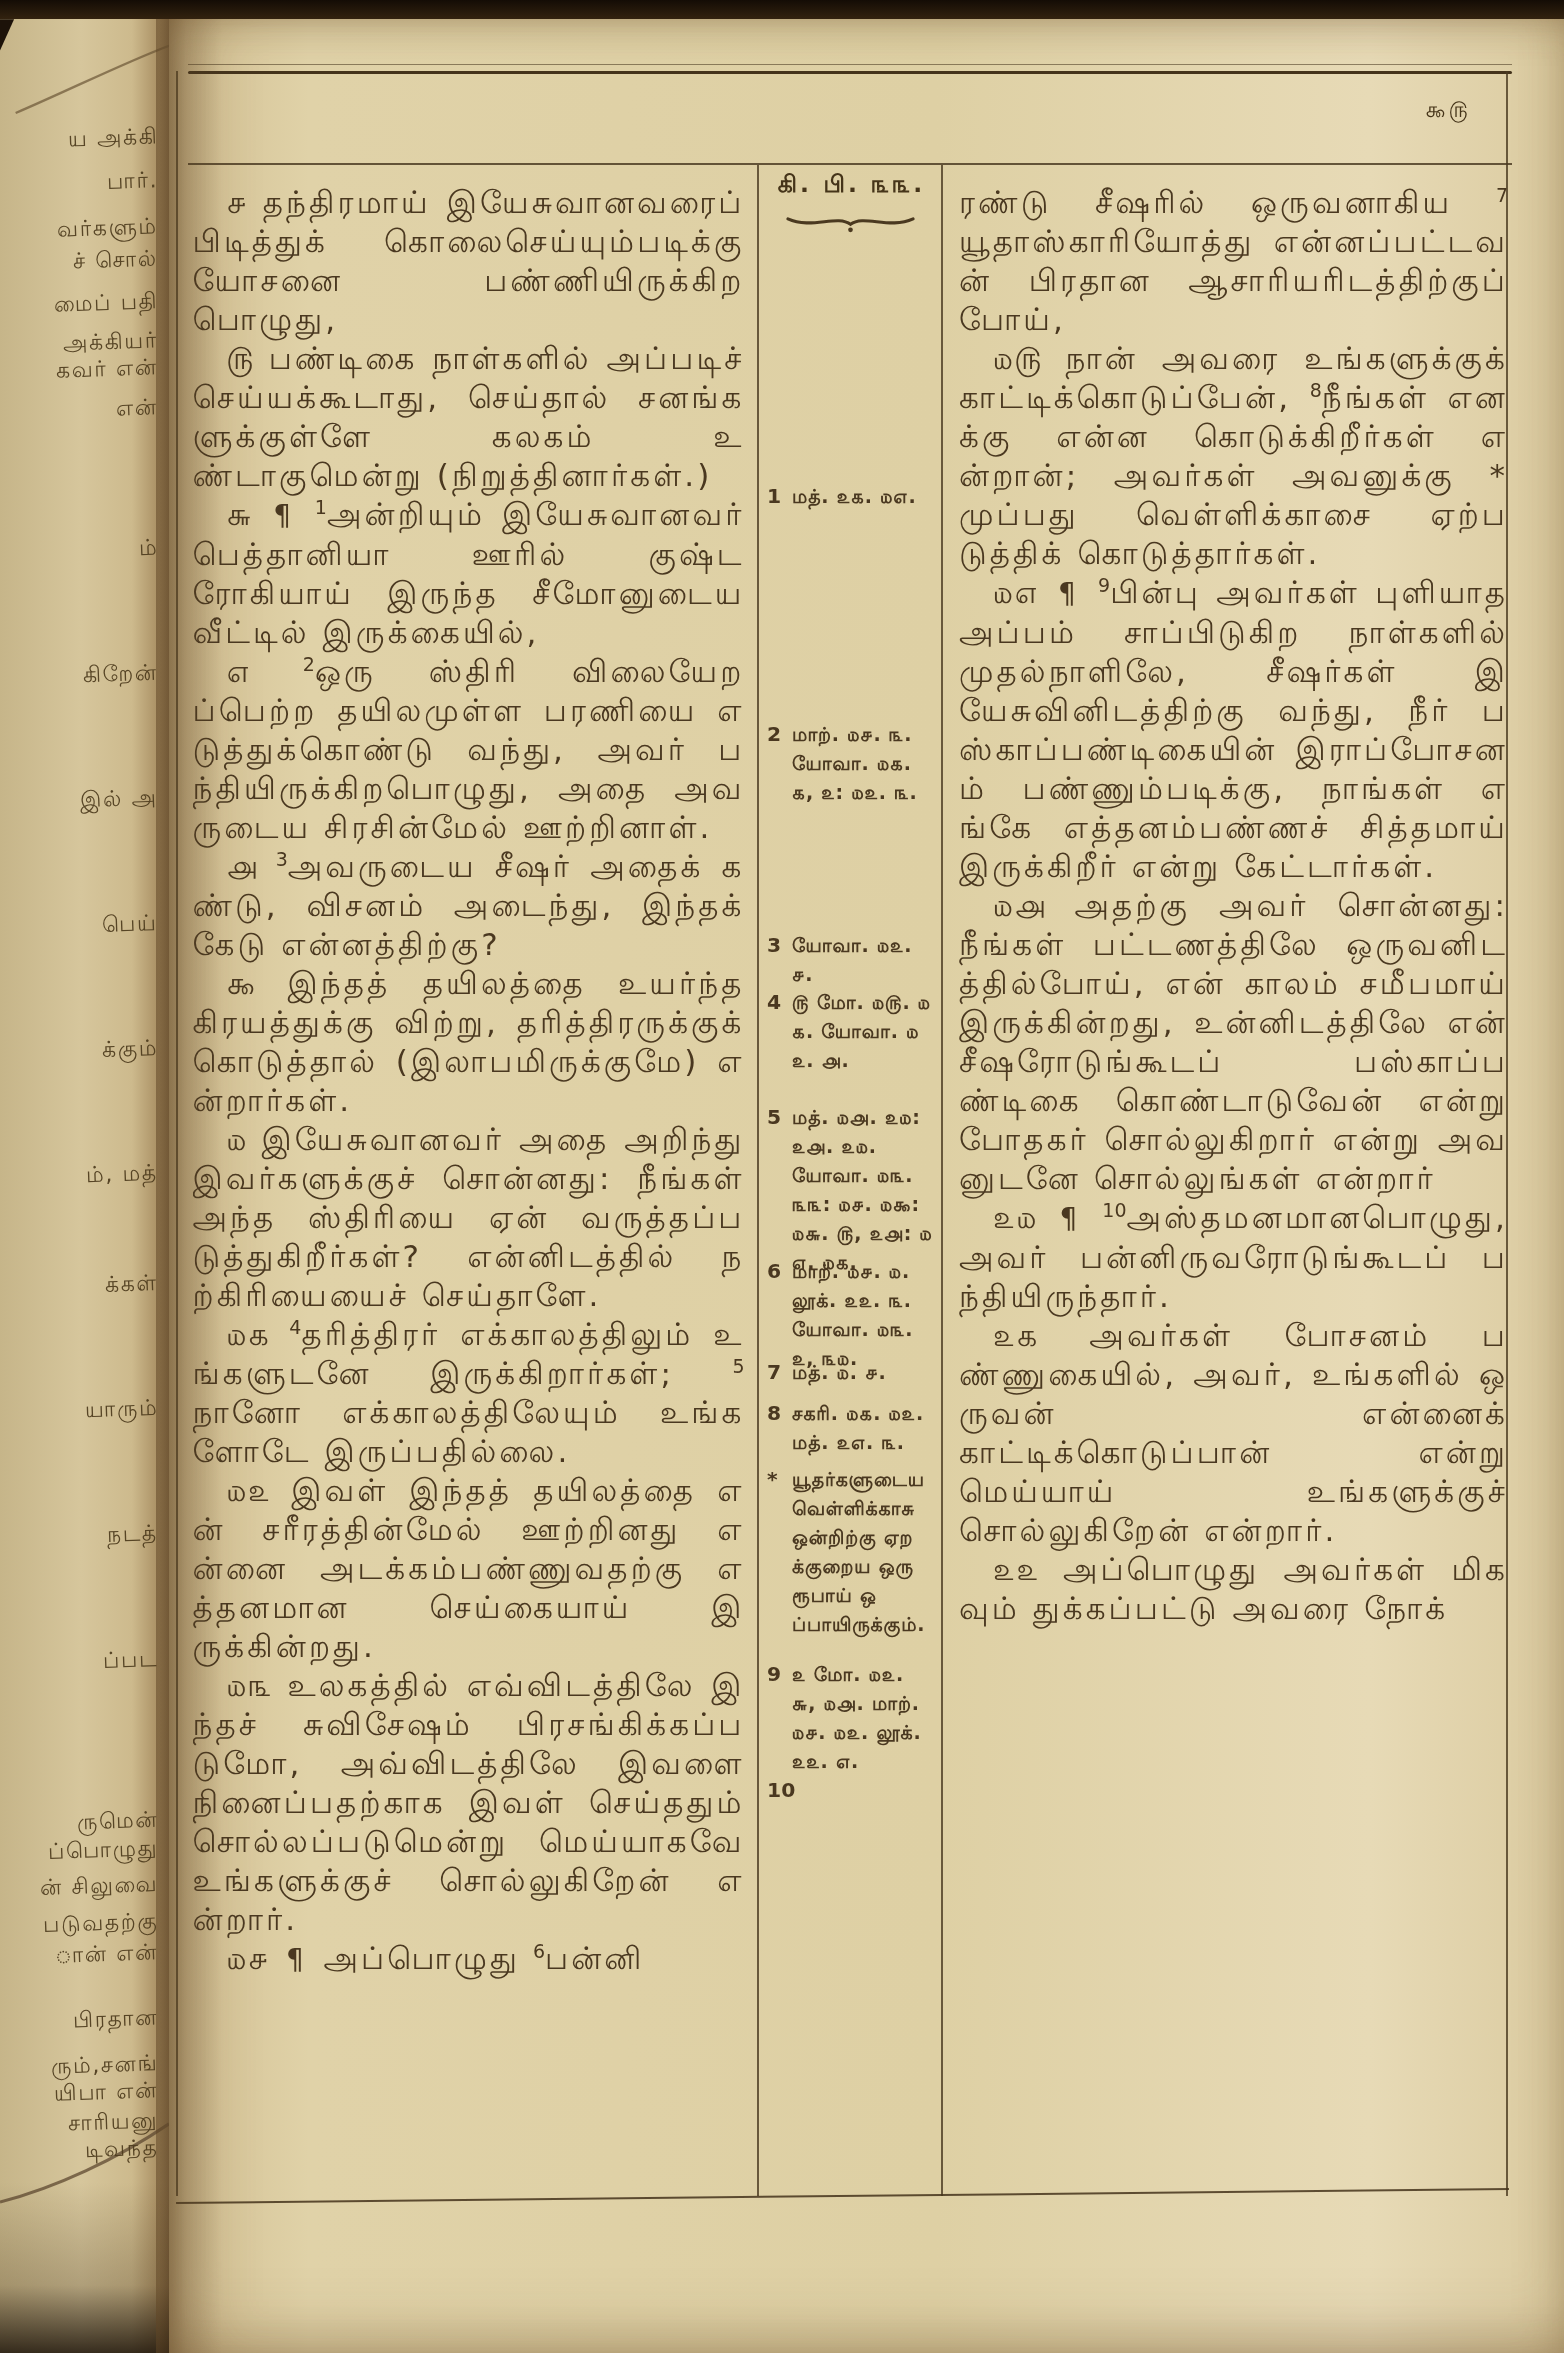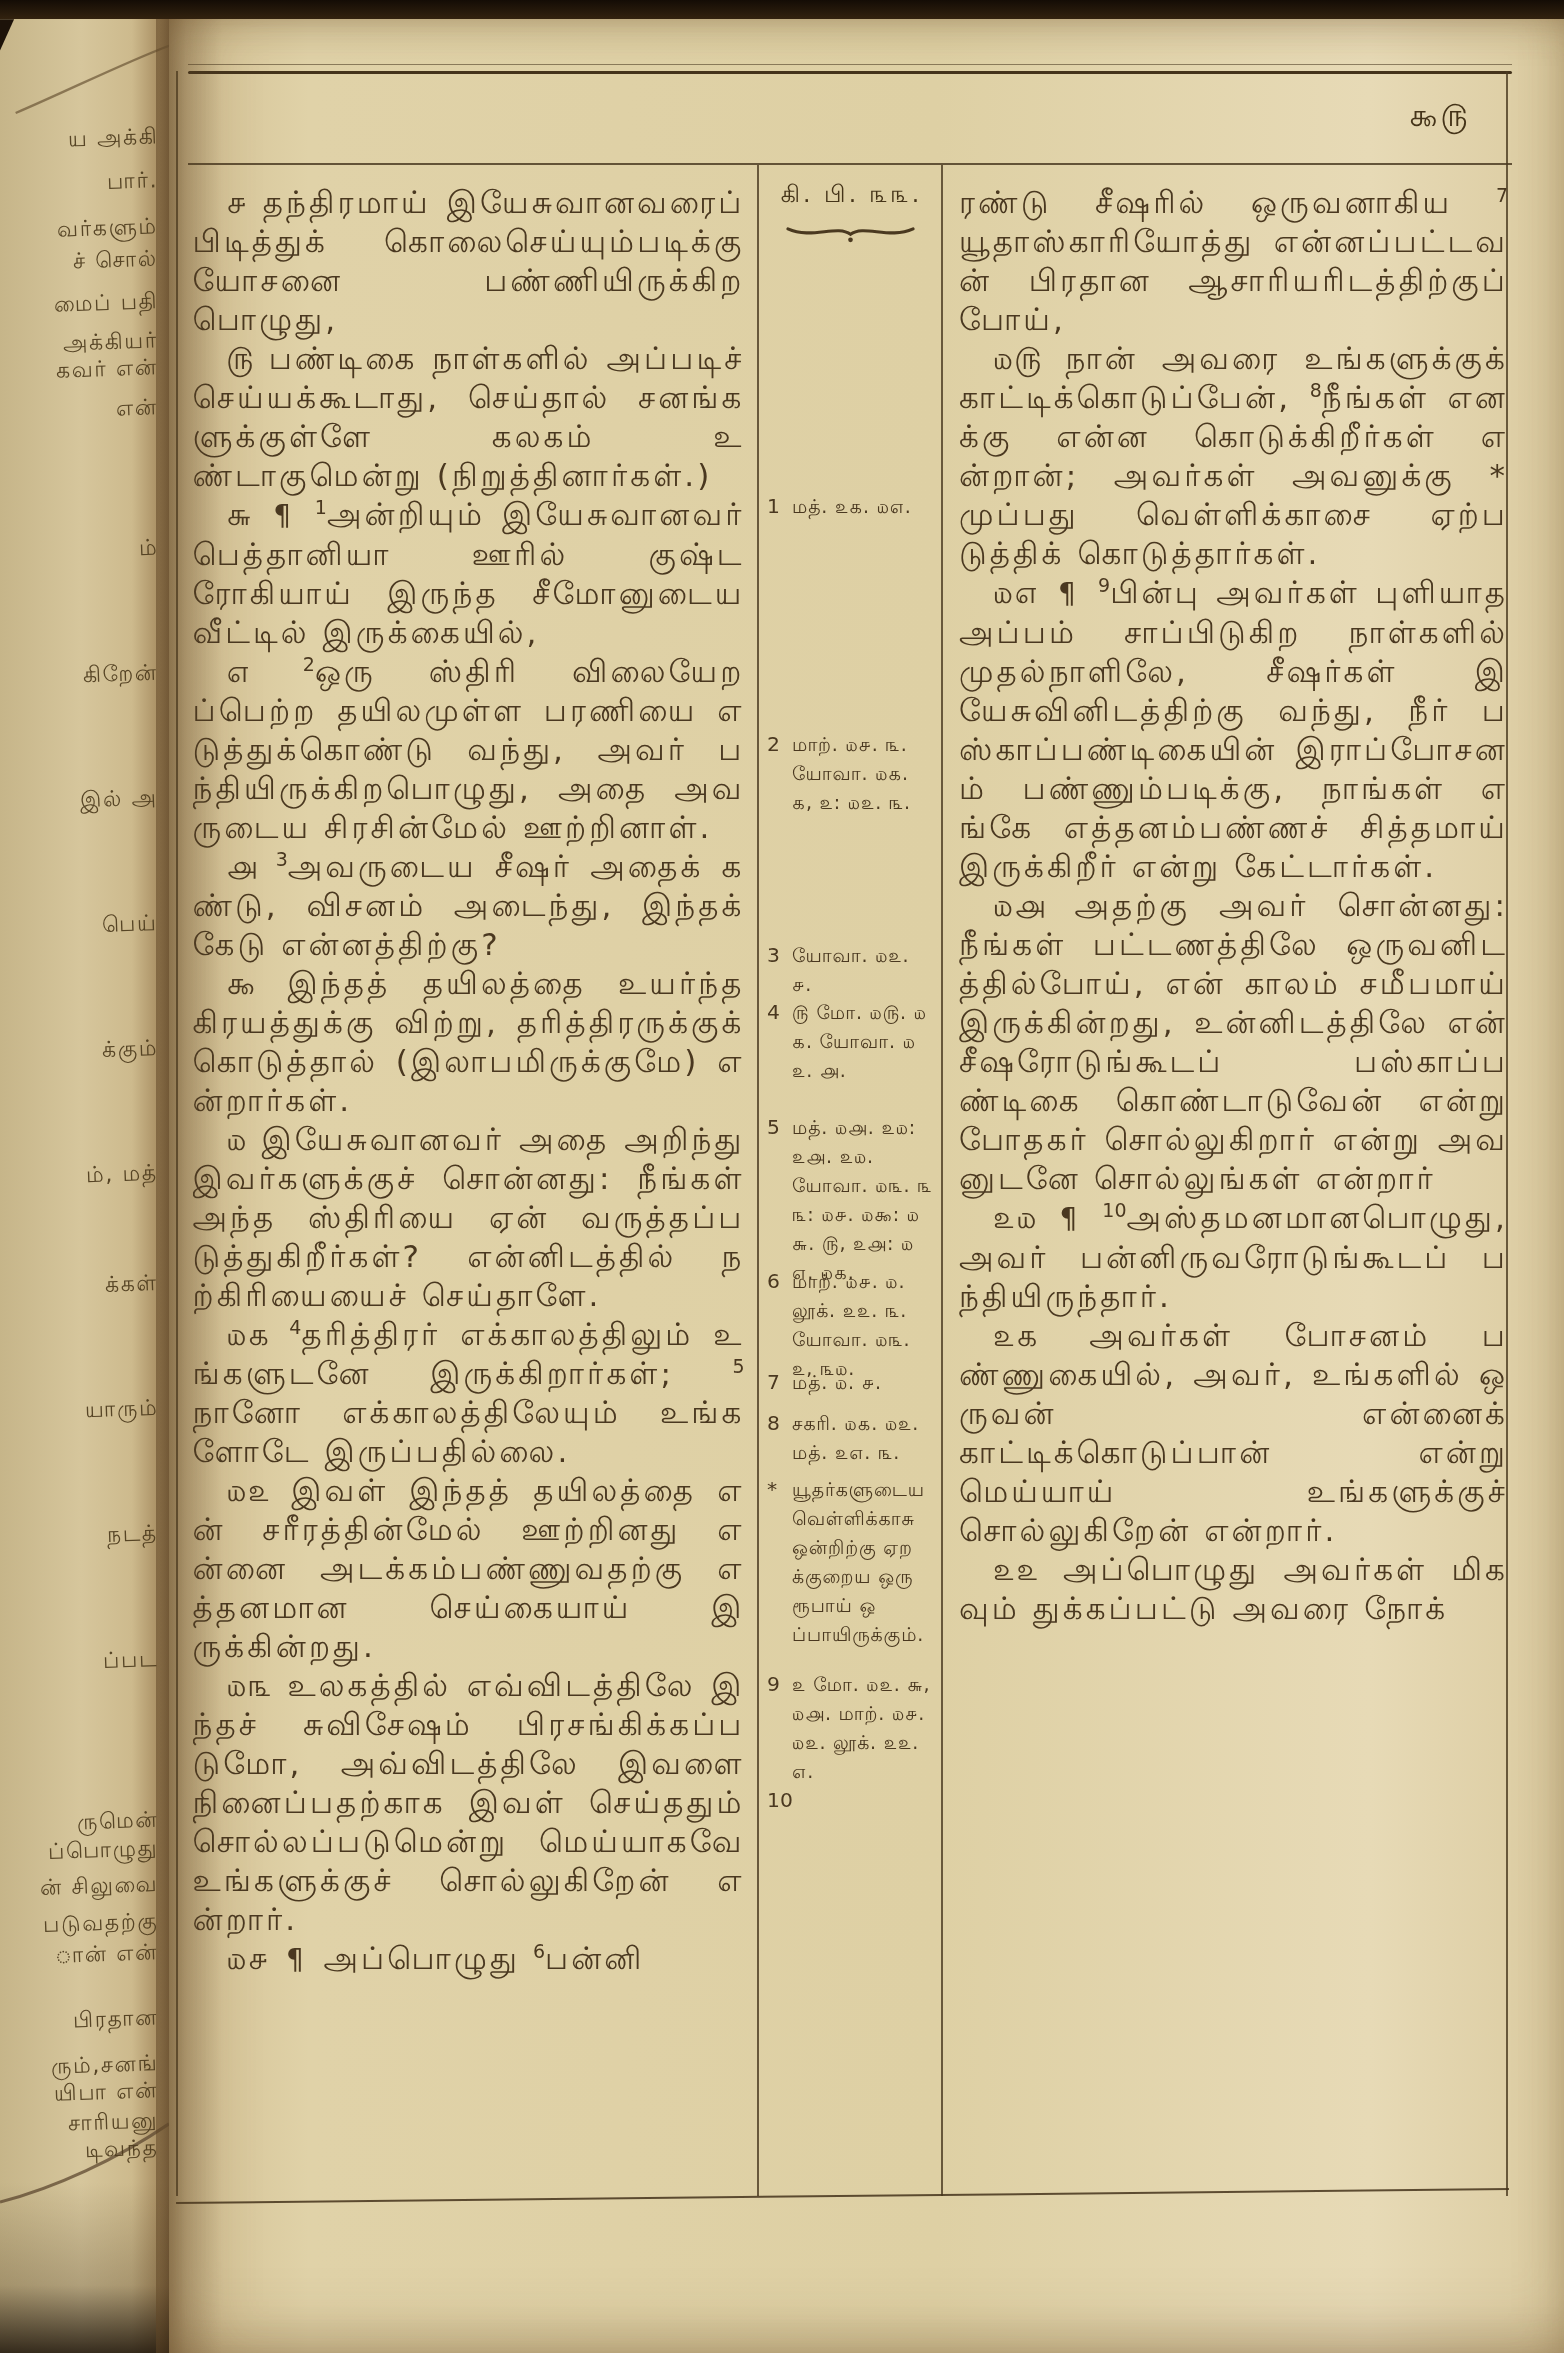--- a/index.html
+++ b/index.html
@@ -33,33 +33,33 @@
   .rule-head{left:19px;top:144px;width:1324px;height:1.6px;opacity:.8;}
   .rule-bottom{left:7px;top:2176px;width:1333px;height:1.6px;opacity:.85;transform:rotate(-.6deg);}
   .v-rule{position:absolute;width:1.6px;background:#4a3920;opacity:.8;}
   .vr-left{left:7px;top:52px;height:2125px;}
   .vr-right{left:1337px;top:52px;height:2125px;}
   .vr-c1{left:588px;top:146px;height:2031px;}
   .vr-c2{left:772px;top:146px;height:2031px;}
   
   .title{position:absolute;left:19px;top:75px;width:1324px;text-align:center;
          font-size:36px;letter-spacing:4.7px;color:#453419;}
-  .page-num{position:absolute;right:94px;top:78px;font-size:31px;letter-spacing:3.1px;color:#453419;}
+  .page-num{position:absolute;right:94px;top:78px;font-size:22px;letter-spacing:3.1px;color:#453419;}
   
   .col{position:absolute;overflow:hidden;color:#4a3820;}
   .col-left {left:23.5px; top:164px;width:552px;height:2003px;}
   .col-right{left:781px;top:164px;width:549px;height:2003px;margin-left:9px;}
   .col p.verse{margin:0;text-indent:34px;text-align:justify;
                font-size:31px;line-height:39px;letter-spacing:3.1px;word-break:break-all;}
   .col p.verse.cont{text-indent:0;}
   .vnum{letter-spacing:1.6px;}
   .pilcrow{font-size:28px;padding:0 4.7px;}
   .col sup{font-size:19px;line-height:0;vertical-align:super;letter-spacing:0;}
   
-  .col-center{position:absolute;left:595px;top:153px;width:175px;height:2027px;overflow:hidden;}
+  .col-center{position:absolute;left:595px;top:143px;width:175px;height:2027px;overflow:hidden;font-weight:bold;}
   .era{position:absolute;left:0;top:7.8px;width:100%;text-align:center;
        font-size:23.5px;letter-spacing:3.1px;color:#453419;}
   .ornament{position:absolute;left:19.6px;top:49px;width:133px;height:23.5px;}
   .ref{position:absolute;left:3.1px;width:167px;padding-left:25px;
        font-size:19px;line-height:29px;letter-spacing:0.8px;word-break:break-all;color:#4a3820;}
   .ref .ref-num{position:absolute;left:0;top:0;font-size:20.3px;letter-spacing:0;}
   .ref.footnote{font-style:normal;}
 </style>
 </head>
 <body>

